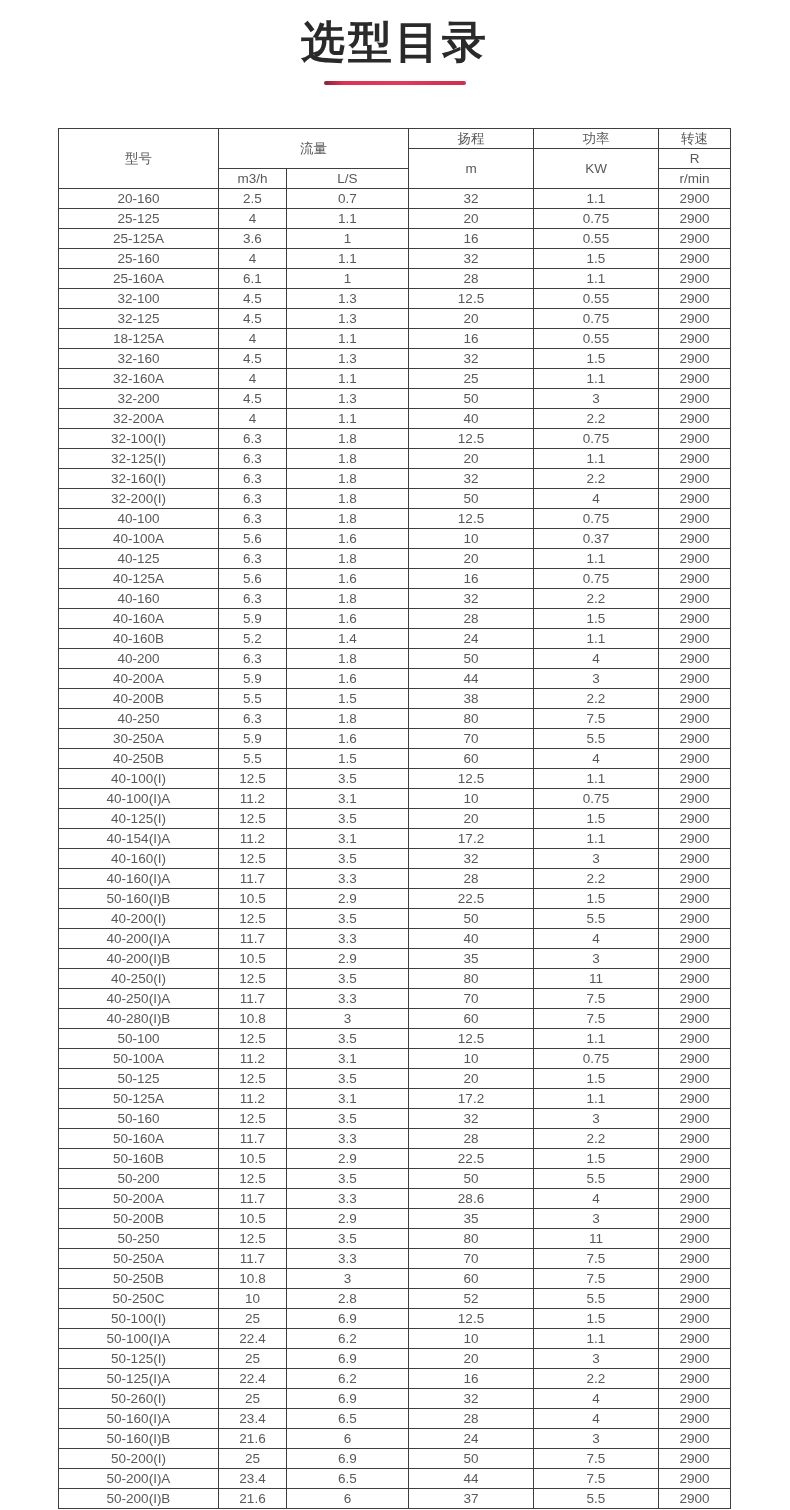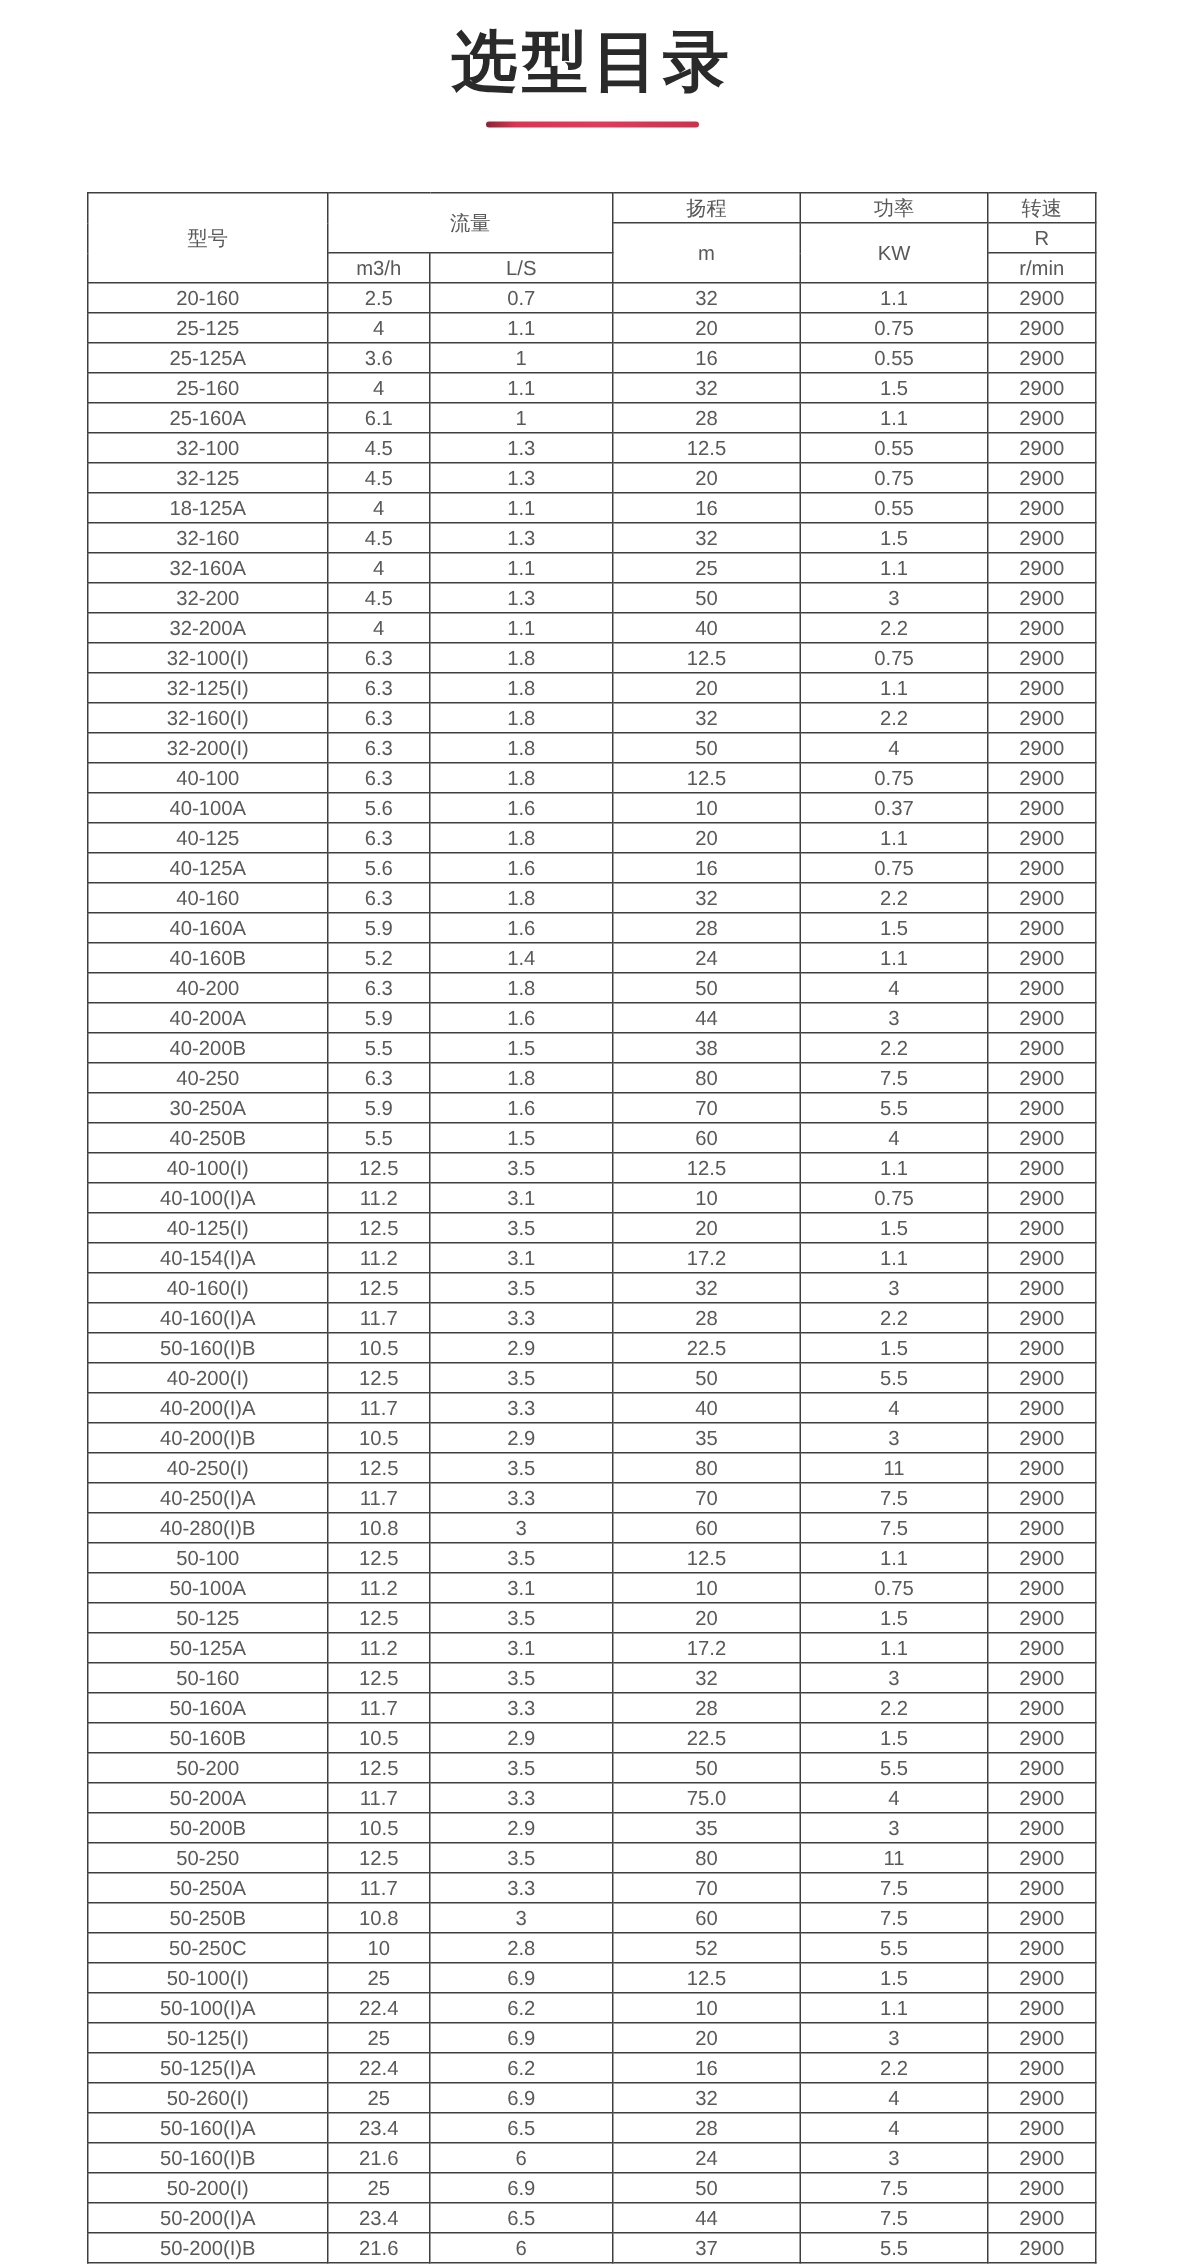--- a/index.html
+++ b/index.html
@@ -488,21 +488,21 @@
         <td>12.5</td>
         <td>3.5</td>
         <td>50</td>
         <td>5.5</td>
         <td>2900</td>
       </tr>
       <tr>
         <td>50-200A</td>
         <td>11.7</td>
         <td>3.3</td>
-        <td>75.0</td>
+        <td>28.6</td>
         <td>4</td>
         <td>2900</td>
       </tr>
       <tr>
         <td>50-200B</td>
         <td>10.5</td>
         <td>2.9</td>
         <td>35</td>
         <td>3</td>
         <td>2900</td>

